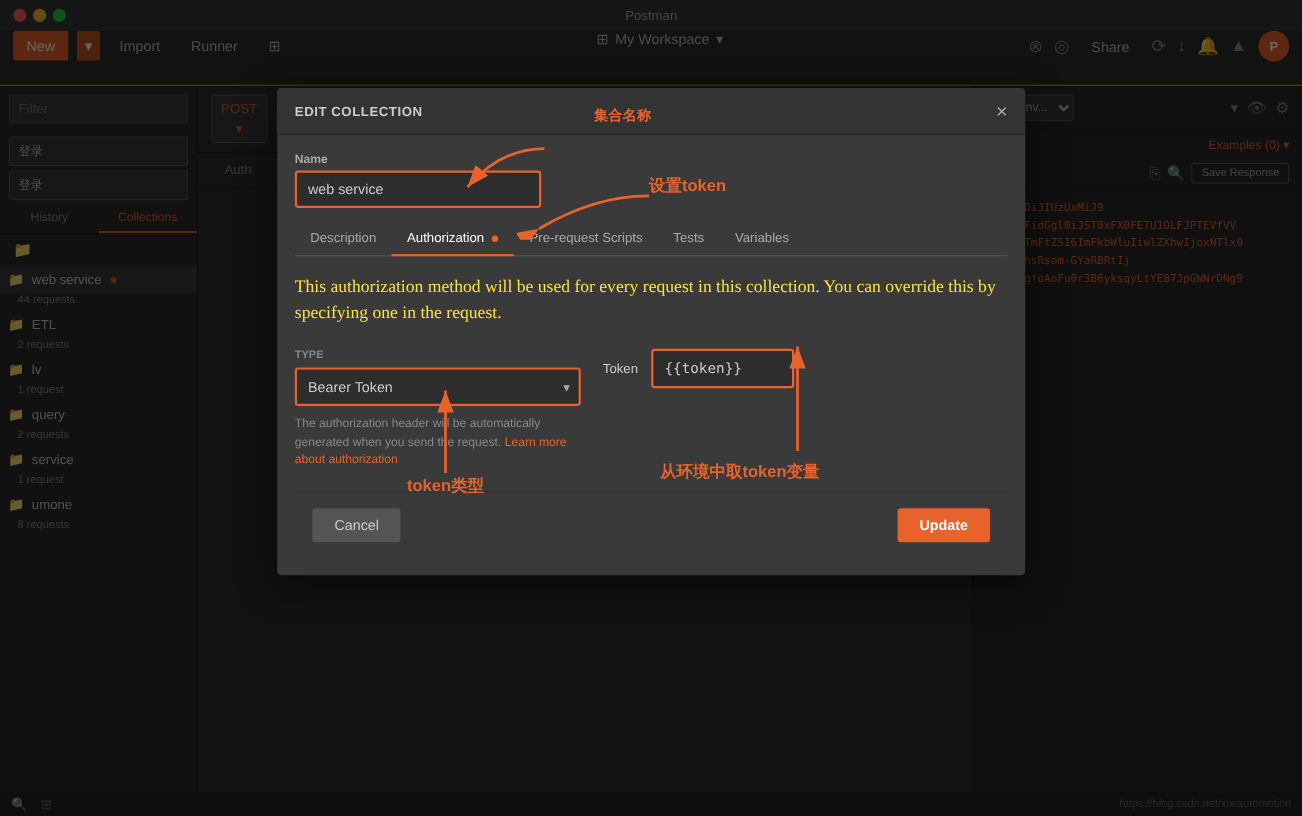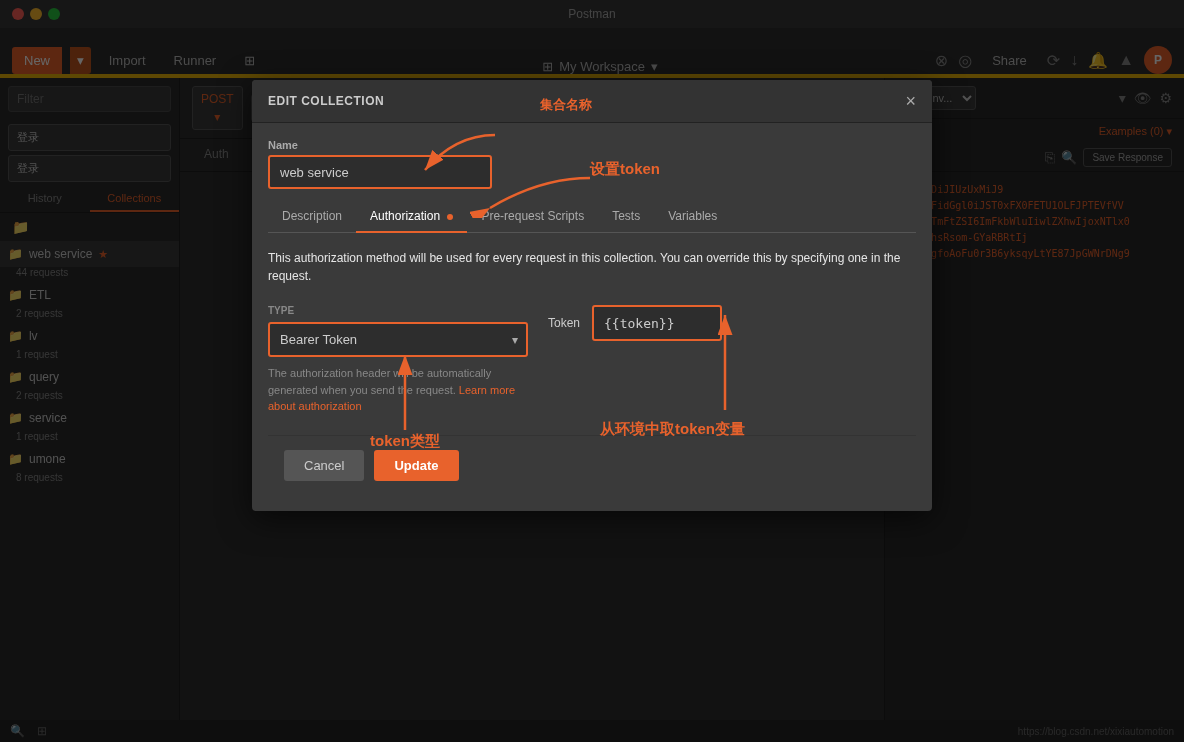--- a/index.html
+++ b/index.html
@@ -37,24 +37,24 @@
     .titlebar-title {
       font-size: 12px;
       color: #aaa;
     }
 
     
     .toolbar {
       height: 50px;
       background: #2d2d2d;
       display: flex;
-      align-items: flex-end;
+      align-items: flex-start;
       padding: 0 12px;
       gap: 8px;
-      border-bottom: 4px solid #eab308;
+      border-bottom: 1px solid #eab308;
     }
     .btn-new {
       background: #e8622c;
       color: #fff;
       border: none;
       border-radius: 3px 0 0 3px;
       padding: 6px 12px;
       font-size: 13px;
       cursor: pointer;
       display: flex;
@@ -344,24 +344,25 @@
       display: inline-block;
       width: 6px; height: 6px;
       border-radius: 50%;
       background: #e8622c;
       margin-left: 4px;
       vertical-align: middle;
     }
 
     
     .auth-info-text {
-      font-size: 12px;
-      color: #e5e5e5;
+      font-size: 16px;
+      color: #fde047;
       margin-bottom: 14px;
       line-height: 1.5;
+      font-family: Liberation Serif, serif;
     }
     .auth-columns {
       display: flex;
       gap: 20px;
       align-items: flex-start;
       margin-top: 20px;
     }
     .auth-left {
       width: 260px;
     }
@@ -430,21 +431,21 @@
     .token-value {
       font-size: 13px;
       color: #ccc;
       font-family: monospace;
     }
 
     
     .modal-footer {
       padding: 14px 16px;
       display: flex;
-      justify-content: flex-start;
+      justify-content: space-between;
       gap: 10px;
       border-top: 1px solid #333;
       margin-top: 20px;
     }
     .cancel-btn {
       background: #555;
       color: #ccc;
       border: none;
       border-radius: 3px;
       padding: 8px 20px;

